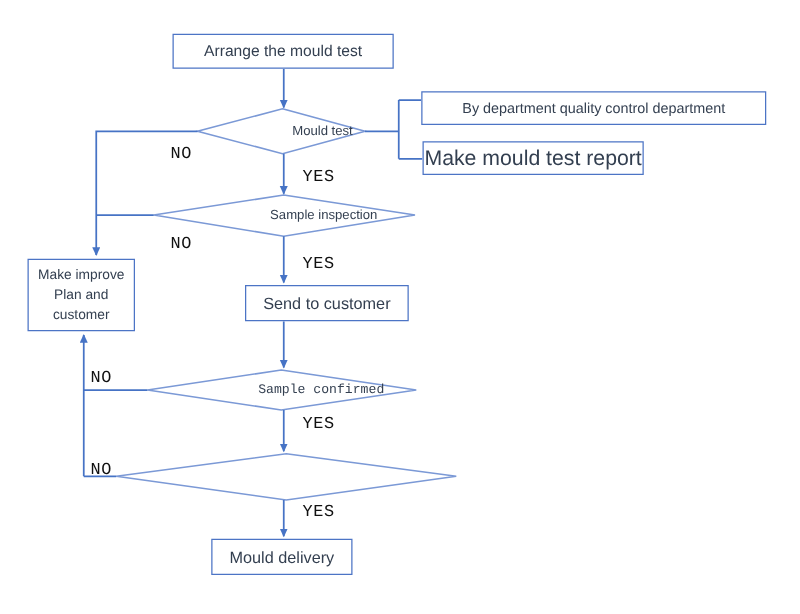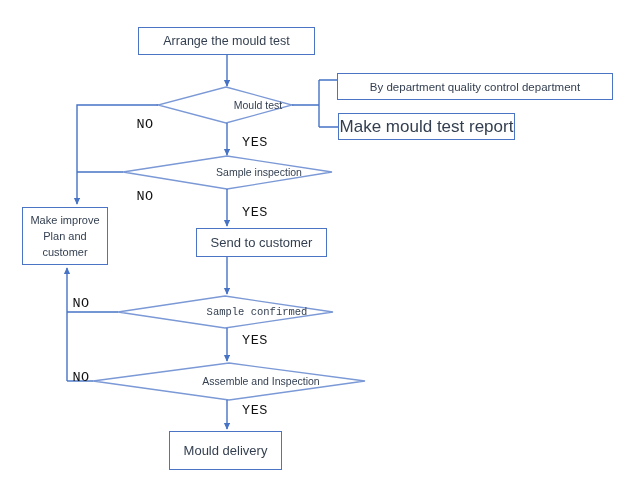--- a/index.html
+++ b/index.html
@@ -68,28 +68,27 @@
       <div>Make improve</div>
       <div>Plan and</div>
       <div>customer</div>
     </div>
   </div>
 
   <div class="node" style="left:159px;top:228px;width:131px;height:29px;font-size:13px;margin-left:37px;">
     <div class="inner">Send to customer</div>
   </div>
 
-  <div class="node" style="left:169px;top:431px;width:113px;height:39px;font-size:13px;">
+  <div class="node" style="left:169px;top:431px;width:113px;height:29px;font-size:13px;">
     <div class="inner">Mould delivery</div>
   </div>
 
   <div class="dtext" style="left:226px;top:105px;">Mould test</div>
   <div class="dtext" style="left:227px;top:172px;">Sample inspection</div>
   <div class="dtext" style="left:225px;top:312px;font-family:Liberation Mono, monospace;">Sample confirmed</div>
-  <div class="dtext" style="left:229px;top:381px;">Assemble and Inspection</div>
 
   <div class="lbl" style="left:145px;top:124px;">NO</div>
   <div class="lbl" style="left:255px;top:142px;">YES</div>
   <div class="lbl" style="left:145px;top:196px;">NO</div>
   <div class="lbl" style="left:255px;top:212px;">YES</div>
   <div class="lbl" style="left:81px;top:303px;">NO</div>
   <div class="lbl" style="left:255px;top:340px;">YES</div>
   <div class="lbl" style="left:81px;top:377px;">NO</div>
   <div class="lbl" style="left:255px;top:410px;">YES</div>
 

